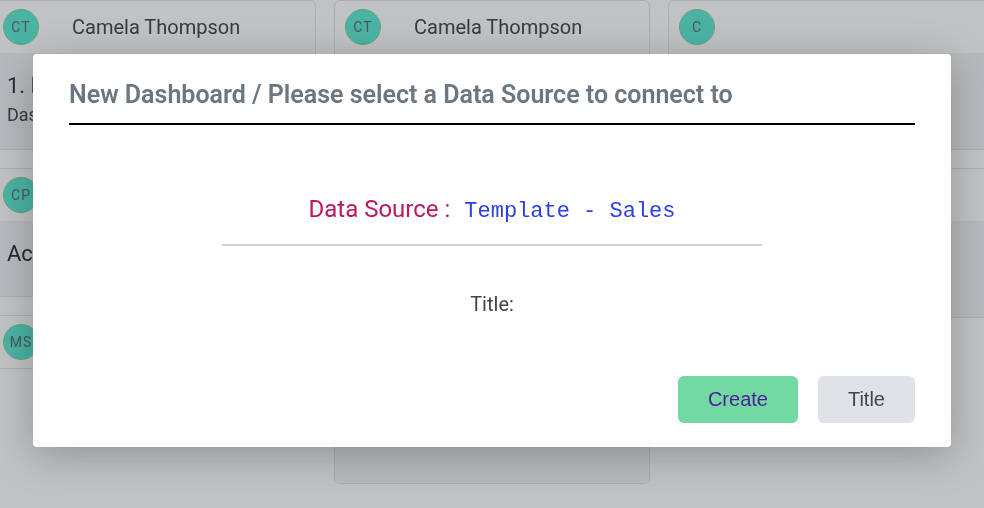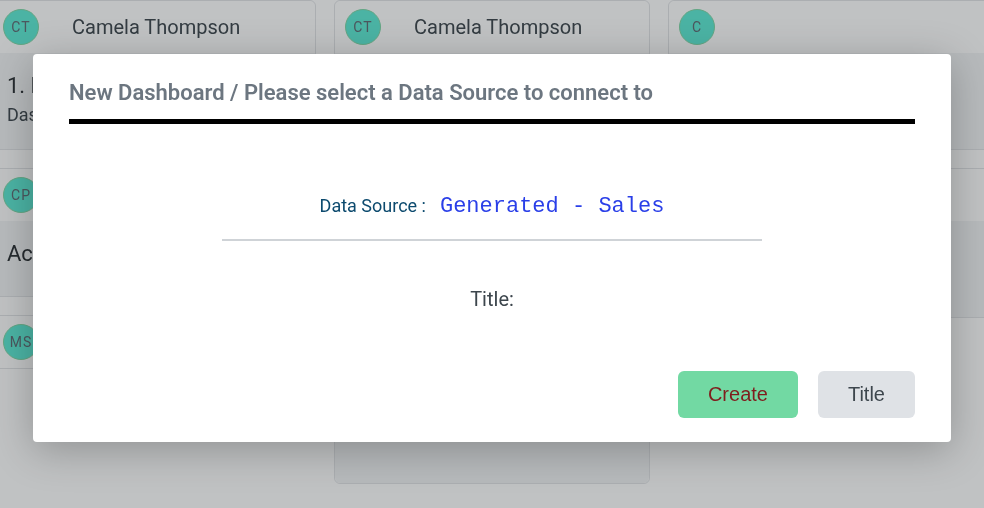--- a/index.html
+++ b/index.html
@@ -63,47 +63,47 @@
     }
     .modal {
       margin-top: 54px;
       width: 918px;
       background:#fff;
       border-radius:4px;
       box-shadow: 0 8px 40px rgba(0,0,0,0.25);
       padding: 26px 36px 24px;
     }
     .modal-title {
-      font-size:22px;
+      font-size:25px;
       font-weight:600;
       color:#6c7680;
       padding-bottom: 14px;
-      border-bottom:5px solid #000000;
+      border-bottom:2px solid #000000;
     }
     .modal-body {
       padding: 70px 0 60px;
       display:flex;
       flex-direction:column;
       align-items:center;
       gap: 46px;
     }
     .ds-row {
       display:flex;
       flex-direction:column;
       align-items:center;
       gap:20px;
     }
     .ds-label-row {
       display:flex;
       align-items:baseline;
       gap:14px;
     }
     .ds-label {
-      font-size:18px;
-      color:#0c4a6e;
+      font-size:24px;
+      color:#be185d;
     }
     .ds-value {
       font-family: "SFMono-Regular", Consolas, "Liberation Mono", Menlo, monospace;
       color:#2a3fe8;
       font-size:22px;
     }
     .ds-underline {
       width: 540px;
       height:2px;
       background:#cfd3d7;
@@ -134,21 +134,21 @@
     }
     .btn {
       padding: 12px 30px;
       border-radius:6px;
       font-size:20px;
       border:none;
       cursor:pointer;
     }
     .btn-create {
       background:#72d9a3;
-      color:#7f1d1d;
+      color:#4c1d95;
     }
     .btn-cancel {
       background:#dfe2e6;
       color:#3d464d;
     }
   </style>
 </head>
 <body>
 
 <div class="bg-layer">
@@ -211,21 +211,21 @@
   </div>
 </div>
 
 <div class="overlay">
   <div class="modal">
     <div class="modal-title">New Dashboard /  Please select a Data Source to connect to</div>
     <div class="modal-body">
       <div class="ds-row">
         <div class="ds-label-row">
           <span class="ds-label">Data Source :</span>
-          <span class="ds-value">Generated - Sales</span>
+          <span class="ds-value">Template - Sales</span>
         </div>
         <div class="ds-underline"></div>
       </div>
       <div class="title-row">
         <span class="title-label">Title:</span>
       </div>
     </div>
     <div class="modal-footer">
       <button class="btn btn-create">Create</button>
       <button class="btn btn-cancel">Title</button>

